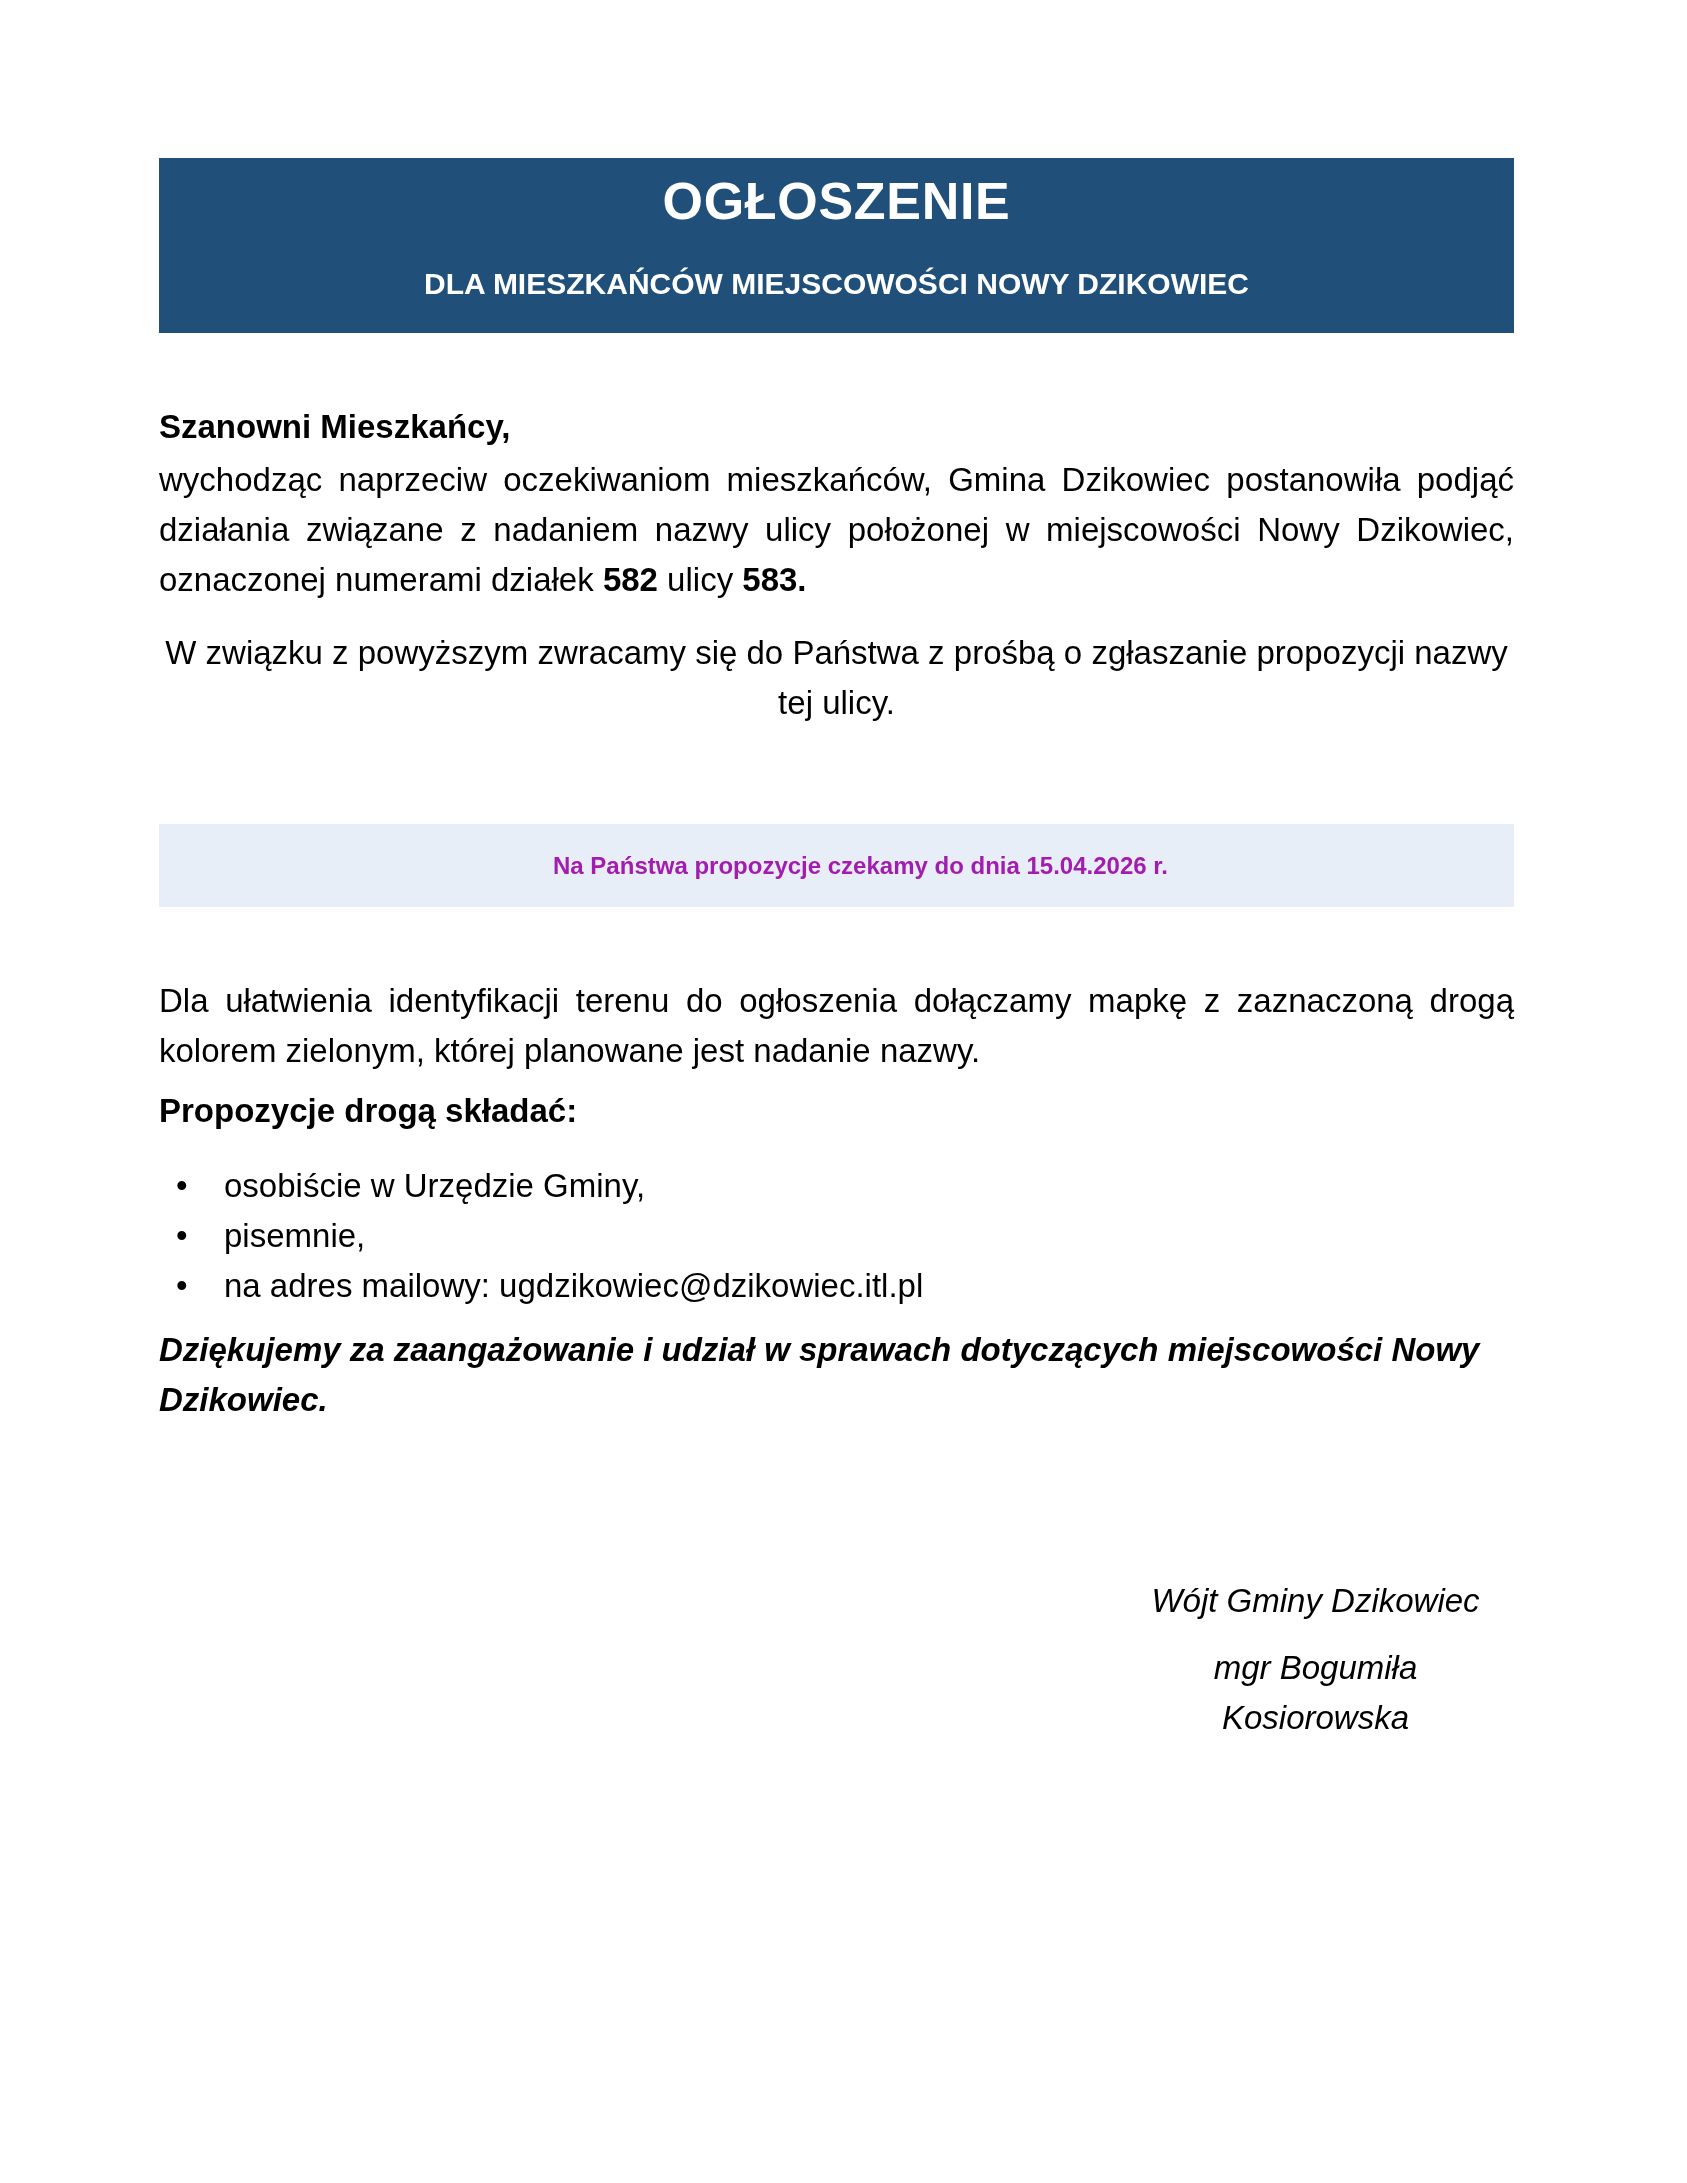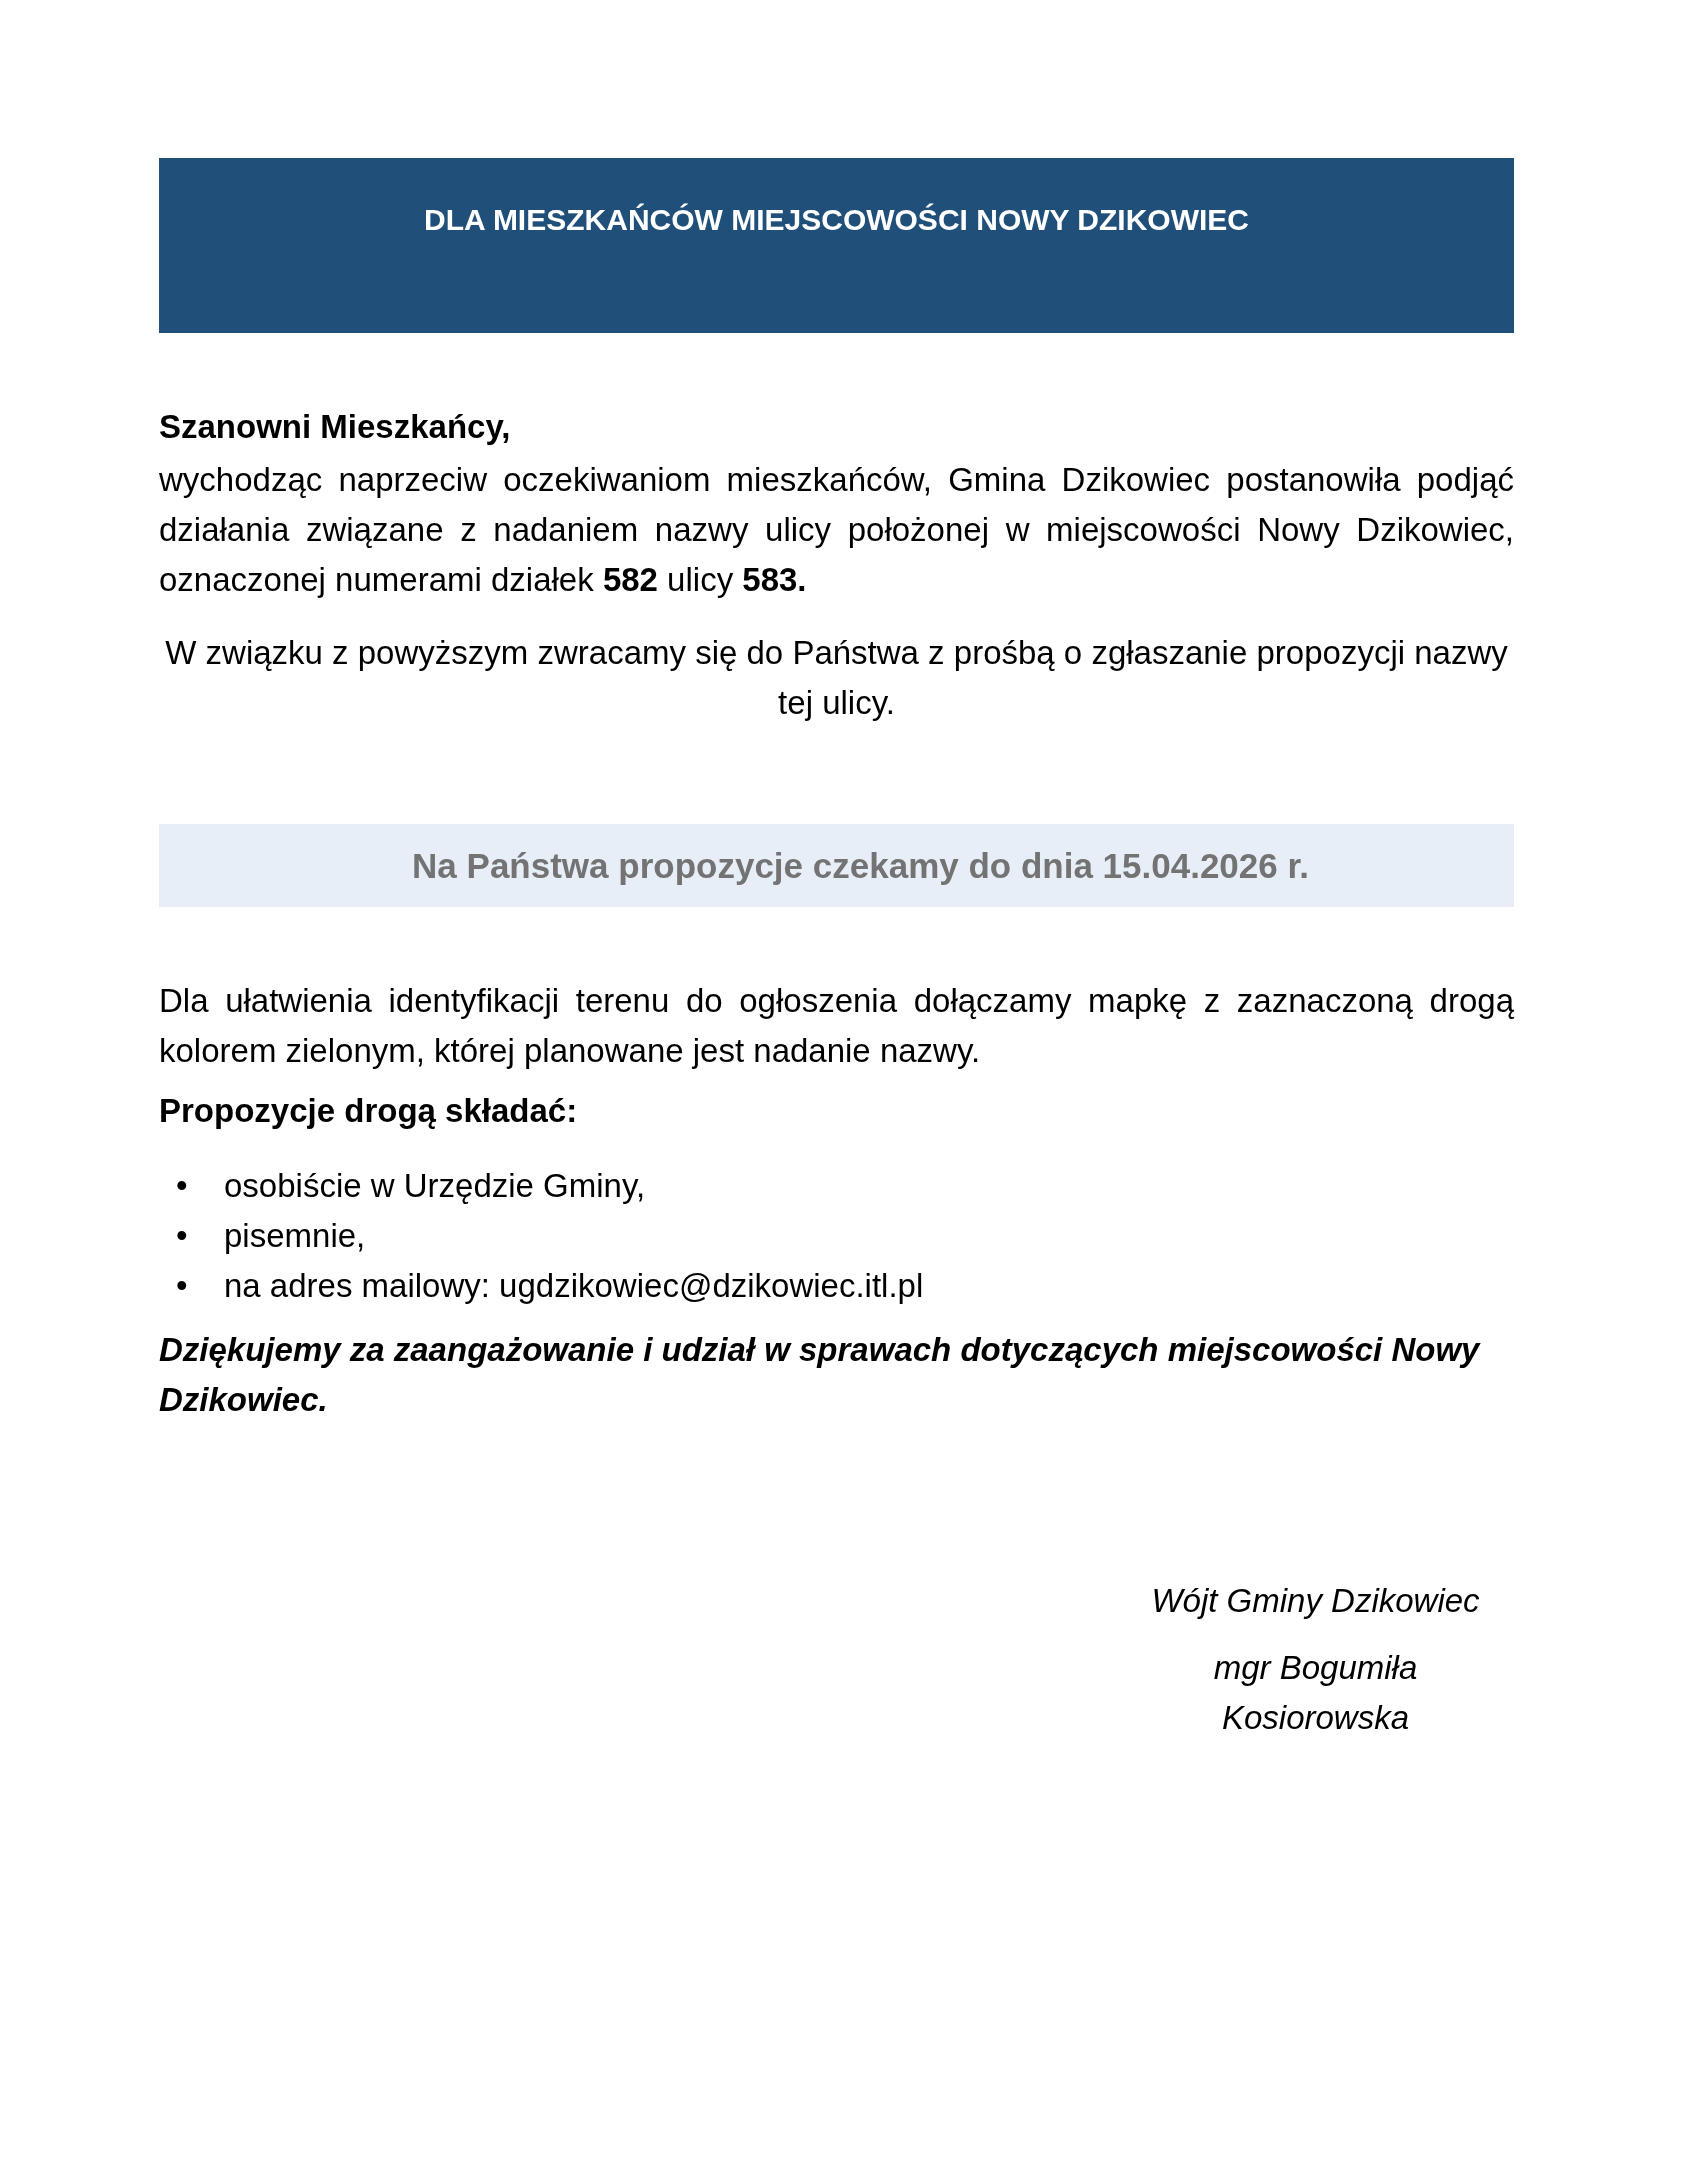--- a/index.html
+++ b/index.html
@@ -45,23 +45,23 @@
   }
   .para-intro { margin-top: 3.3px; text-align: justify; }
   .para-request { margin-top: 23px; text-align: center; }
   .deadline-banner {
     margin-top: 96px;
     height: 83px;
     background: #E8EEF7;
     text-align: center;
   }
   .deadline-text {
-    color: #737373;
+    color: #a21caf;
     font-weight: bold;
-    font-size: 35px;
+    font-size: 24px;
     line-height: 83px;
     padding-left: 48px;
   }
   .para-map { margin-top: 69px; text-align: justify; }
   .submission-heading { margin-top: 10px; font-weight: bold; }
   .options-list { margin-top: 25px; }
   .option-item {
     position: relative;
     padding-left: 65px;
     line-height: 50px;
@@ -85,20 +85,21 @@
   }
   .signature-name { margin-top: 16.5px; }
   .bold { font-weight: bold; }
 </style>
 </head>
 <body>
 
 <div class="page">
 
   <div class="header-box">
+    <div class="header-title">OGŁOSZENIE</div>
     <div class="header-subtitle">DLA MIESZKAŃCÓW MIEJSCOWOŚCI NOWY DZIKOWIEC</div>
   </div>
 
   <div class="body-text salutation">Szanowni Mieszkańcy,</div>
 
   <div class="body-text para-intro"><span>wychodząc naprzeciw oczekiwaniom mieszkańców, Gmina Dzikowiec postanowiła podjąć działania związane z nadaniem nazwy ulicy położonej w miejscowości Nowy Dzikowiec, oznaczonej numerami działek </span><span class="bold">582</span><span> ulicy </span><span class="bold">583.</span></div>
 
   <div class="body-text para-request">W związku z powyższym zwracamy się do Państwa z prośbą o zgłaszanie propozycji nazwy tej ulicy.</div>
 
   <div class="deadline-banner">

